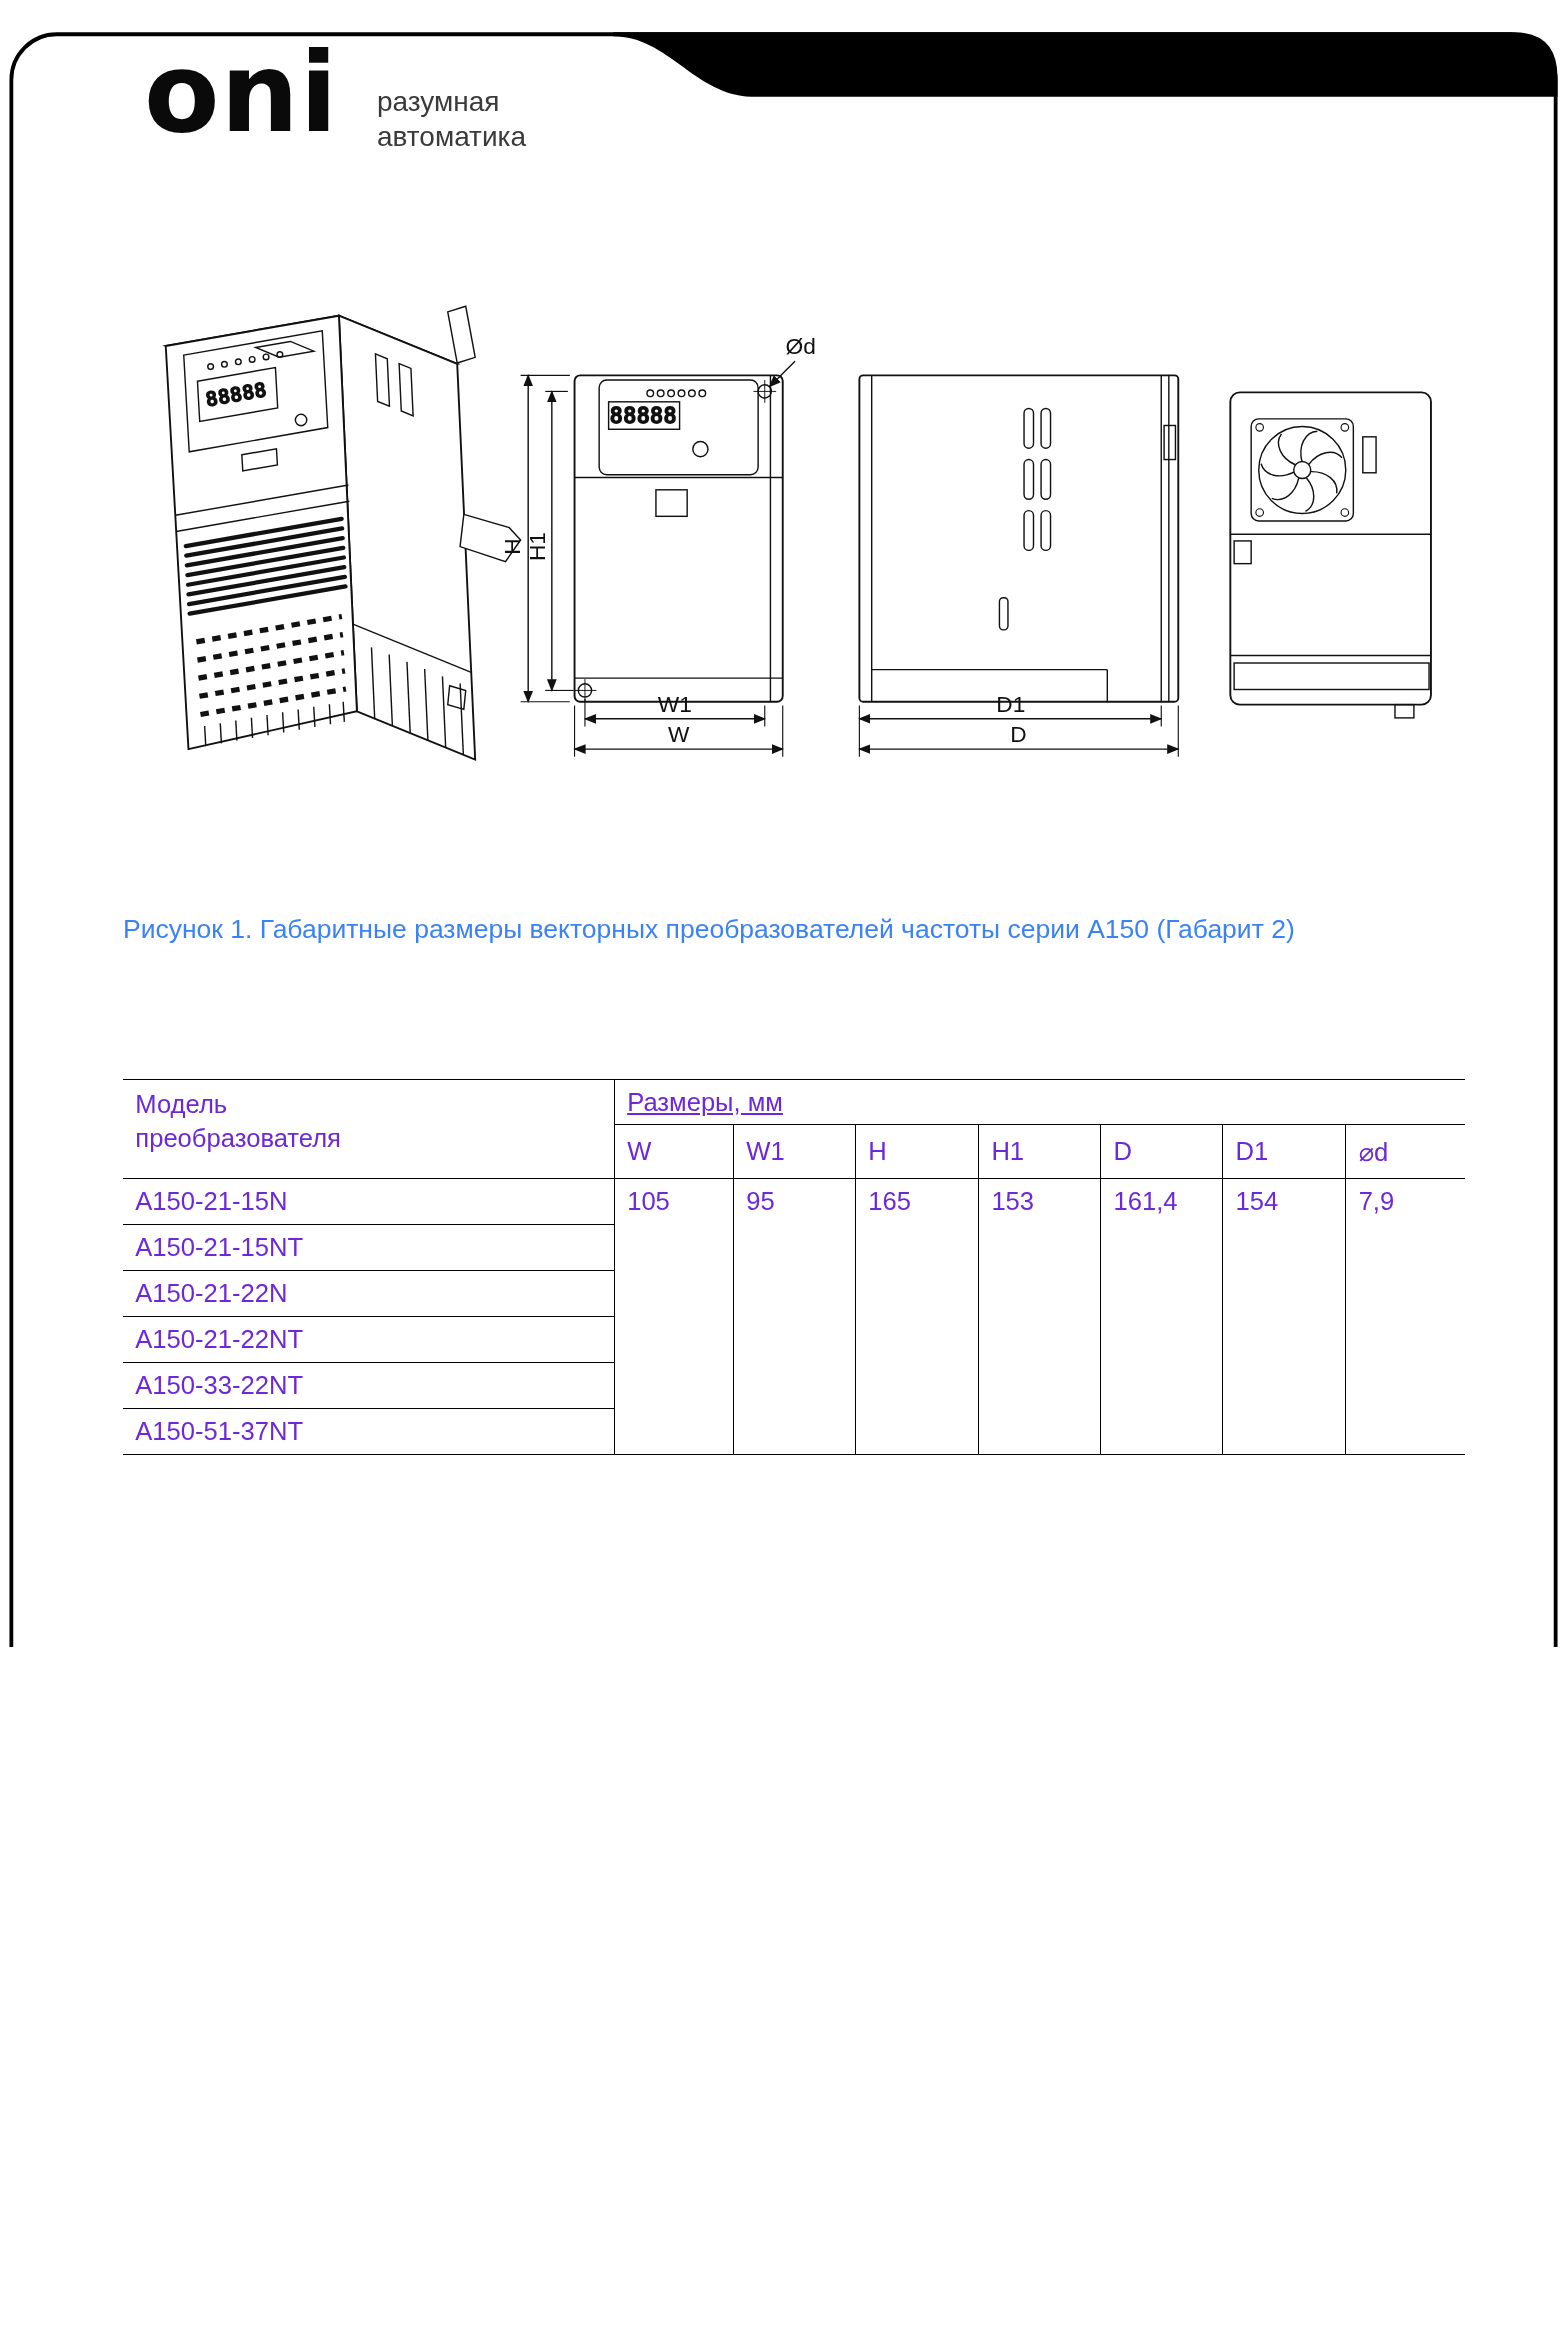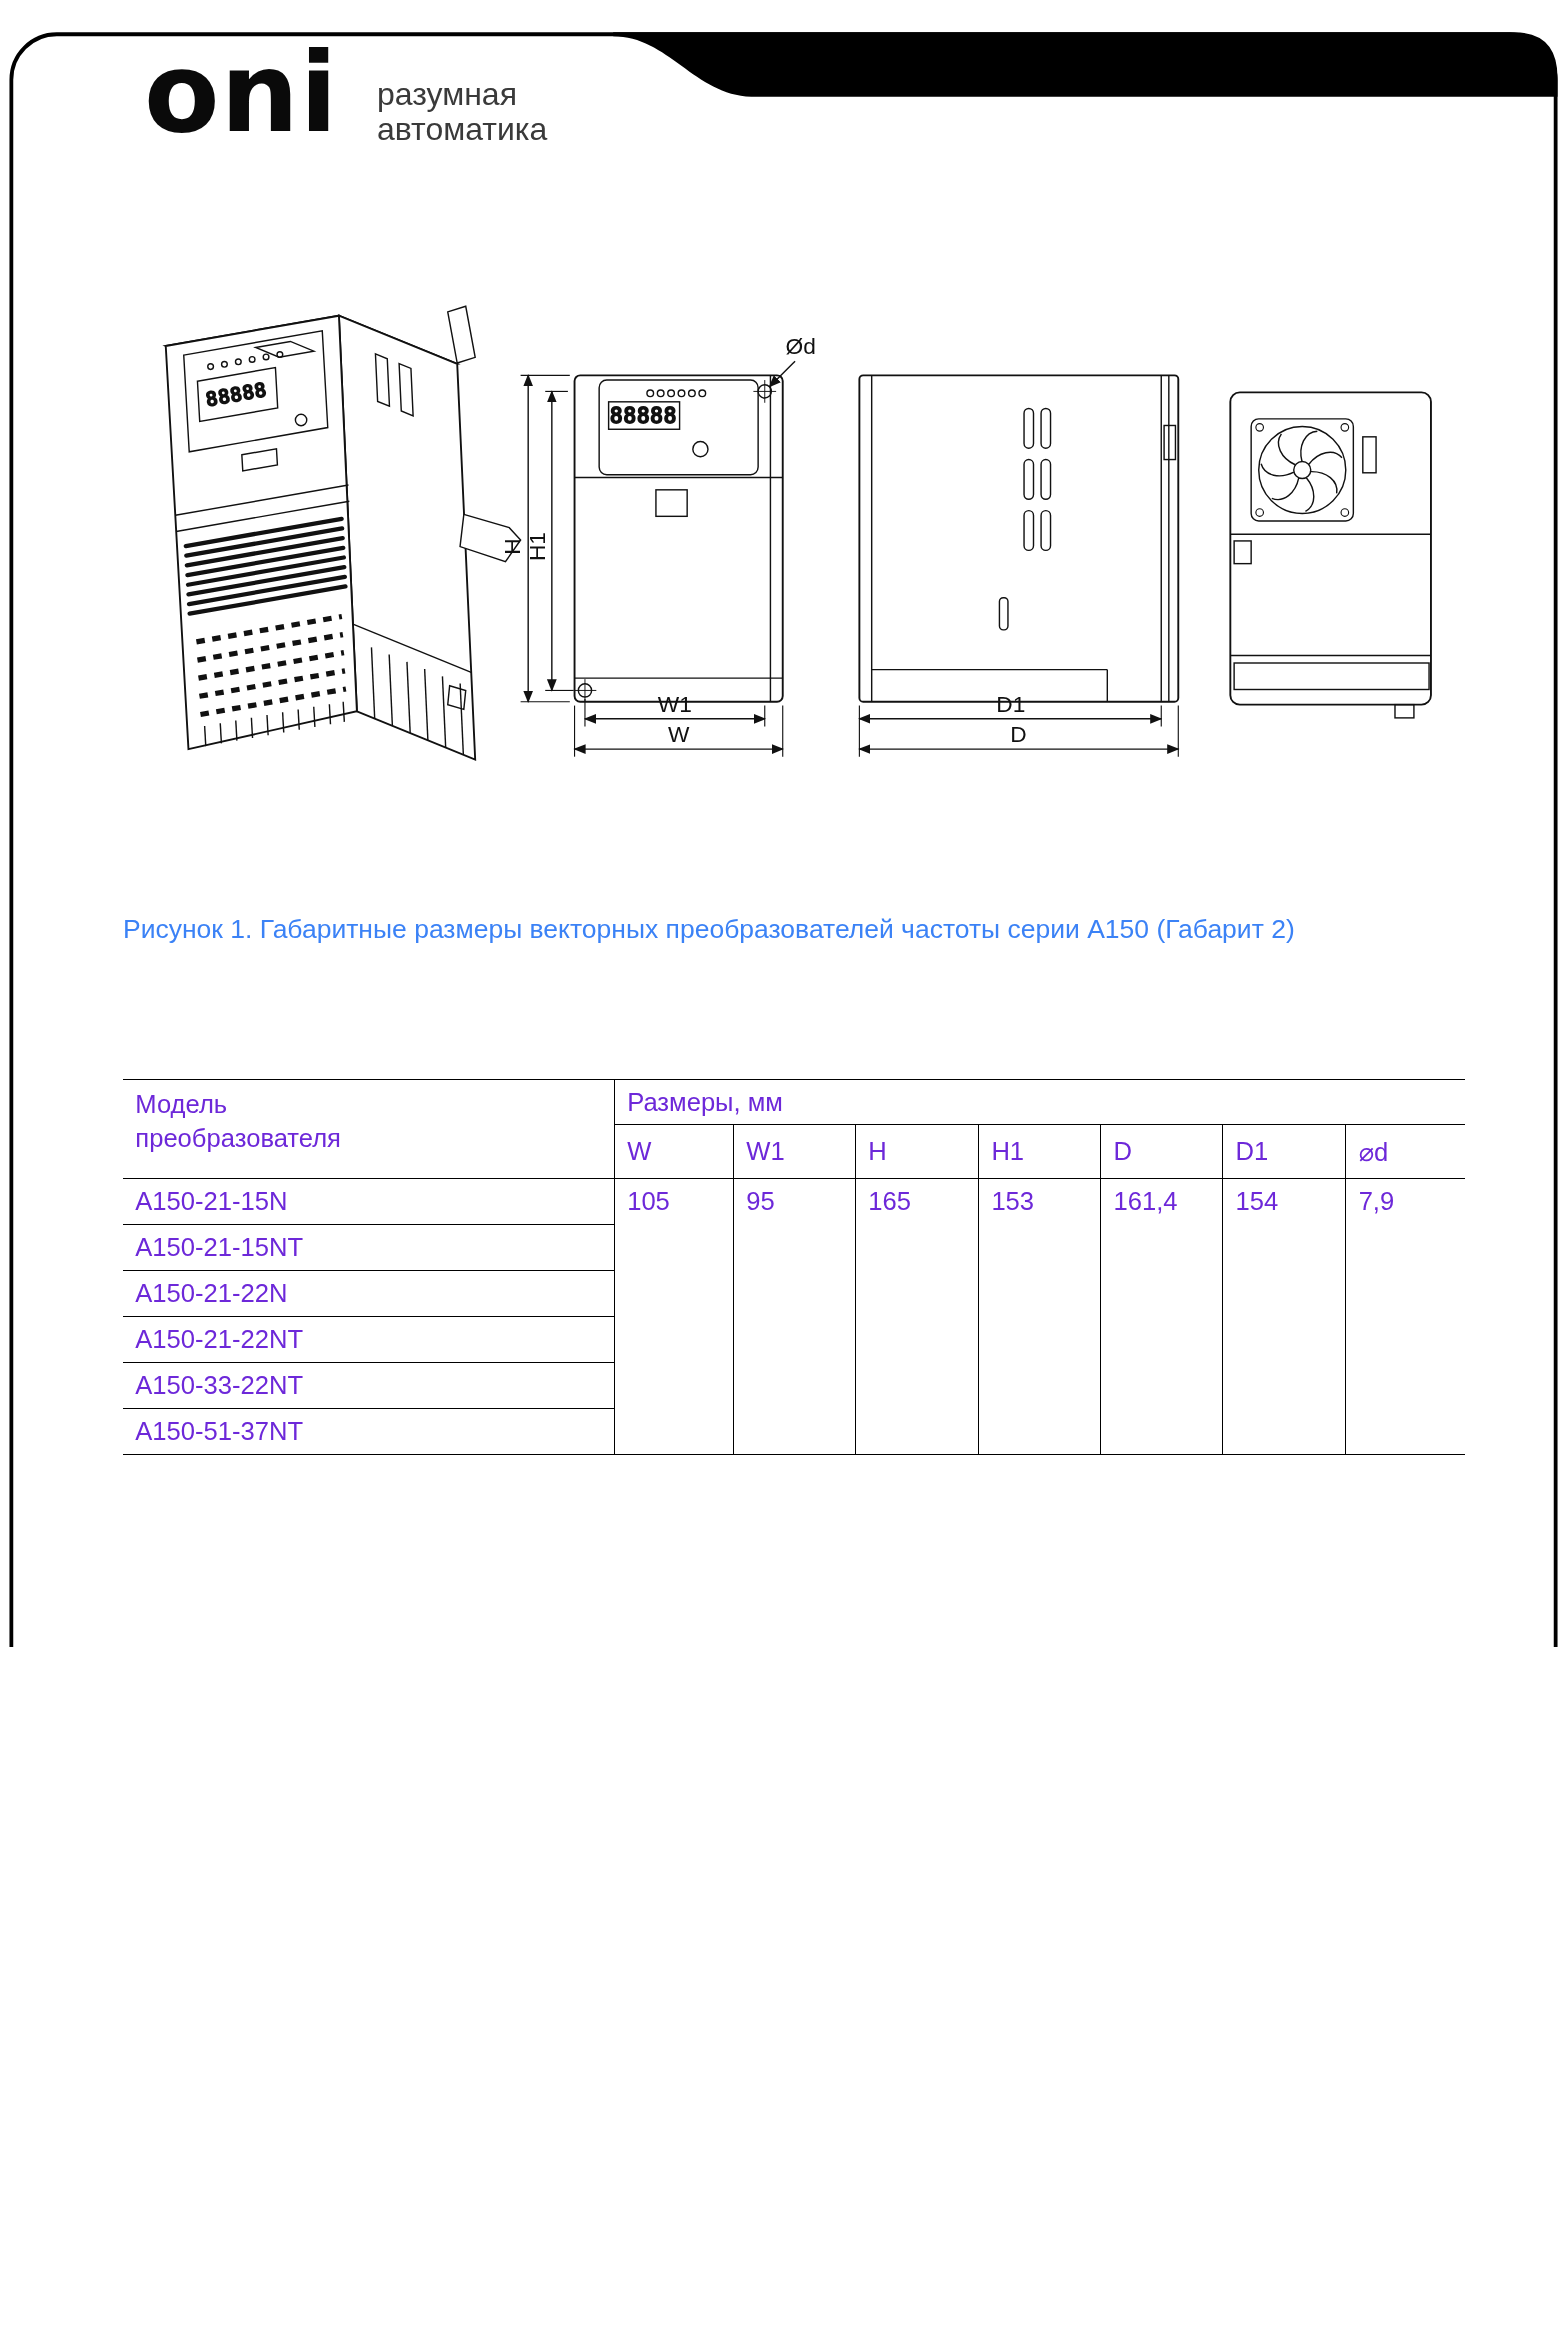--- a/index.html
+++ b/index.html
@@ -1,31 +1,31 @@
 <!DOCTYPE html>
 <html style="font-size:15px"><head>
 <meta charset="utf-8">
 <style>
   html,body{margin:0;padding:0;background:#fff;}
   .page{position:relative;width:1567px;height:1647px;background:#fff;overflow:hidden;
         font-family:"Liberation Sans",sans-serif;color:#000;}
   #frame-svg{position:absolute;left:0;top:0;}
   .logo{position:absolute;left:144px;top:38px;font-family:"DejaVu Sans",sans-serif;
         font-weight:bold;font-size:110px;line-height:1;color:#0a0a0a;letter-spacing:0.9px;}
-  .tagline{position:absolute;left:377px;top:77px;font-size:32px;line-height:35px;color:#3a3a3a;}
+  .tagline{position:absolute;left:377px;top:84px;font-size:28px;line-height:35px;color:#3a3a3a;}
   #drawing-svg{position:absolute;left:123px;top:293px;}
   .dim-text{font-family:"Liberation Sans",sans-serif;font-size:24px;fill:#111;}
   .seg-text{font-family:"DejaVu Sans Mono",monospace;fill:#111;letter-spacing:1px;}
   .caption{position:absolute;left:123px;top:914px;width:1344px;font-size:26.5px;color:#3b82f6;}
   #dims-table{position:absolute;left:123px;top:1079px;width:1342px;border-collapse:collapse;
         table-layout:fixed;font-size:25.6px;color:#6d28d9;
         border-top:1.9px solid #000;border-bottom:1.9px solid #000;}
   #dims-table td{padding:0 3.8px 0 12.3px;height:45px;vertical-align:middle;}
   #dims-table .model-hdr{vertical-align:top;padding-top:6.6px;line-height:34px;border-bottom:1.9px solid #000;}
-  #dims-table .sizes-hdr{border-left:1.9px solid #000;border-bottom:1.9px solid #000;height:44px;}
+  #dims-table .sizes-hdr{border-left:1.9px solid #000;border-bottom:1.9px solid #000;height:44px;text-decoration:underline;}
   #dims-table tr.hdr2 td{border-left:1.9px solid #000;border-bottom:1.9px solid #000;height:53px;}
   #dims-table td.val{border-left:1.9px solid #000;margin-left:12px;}
   #dims-table td.model-cell{border-bottom:1.9px solid #000;}
 </style>
 </head>
 <body>
 
 <div class="page">
 
   <svg id="frame-svg" width="1567" height="2349" viewBox="0 0 1656 2482">

